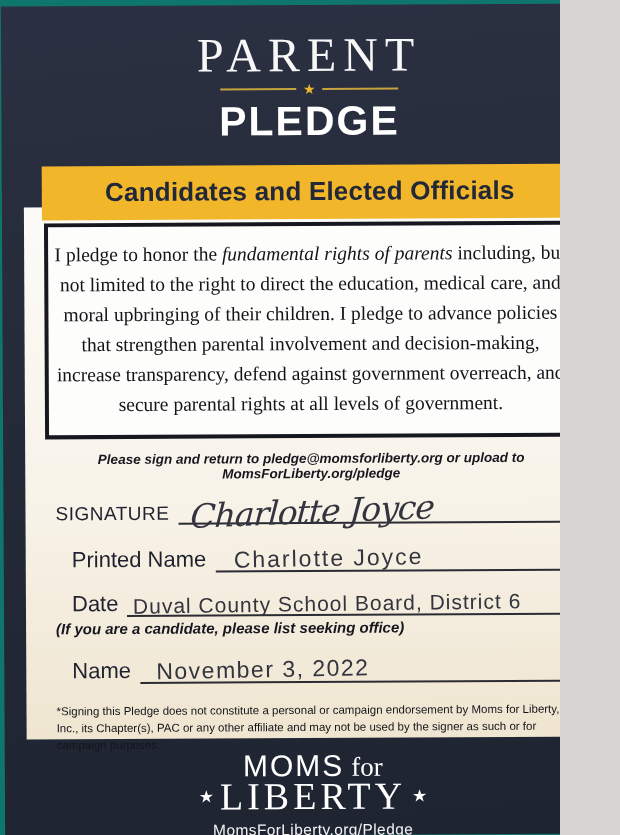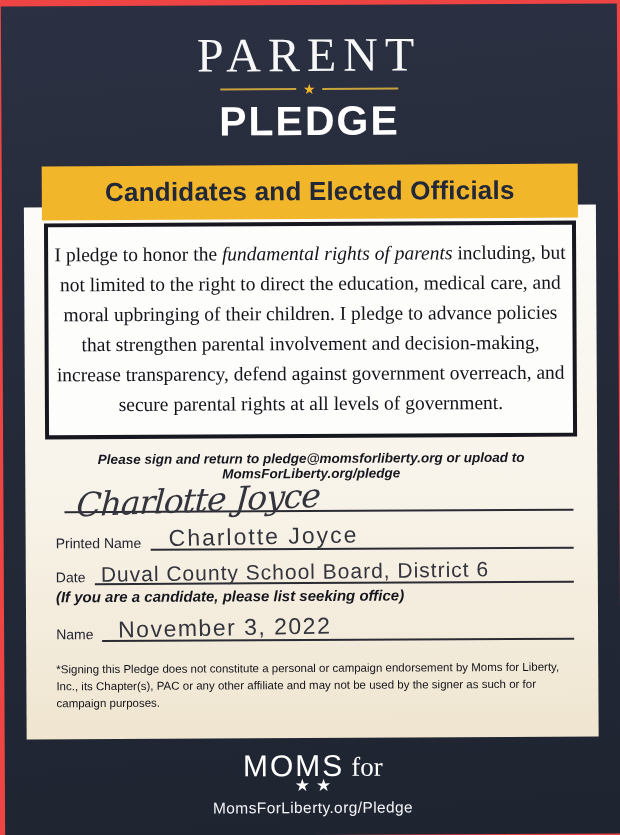--- a/index.html
+++ b/index.html
@@ -1,19 +1,19 @@
 <!DOCTYPE html>
 <html><head>
 <meta charset="utf-8">
 <style>
   html,body{margin:0;padding:0;}
   body{background:#d8d6d2;}
   .photo{
-    width:620px;height:835px;position:relative;overflow:hidden;
-    background:#ef4444;font-family:"Liberation Sans",sans-serif;
+    width:560px;height:835px;position:relative;overflow:hidden;
+    background:#0f766e;font-family:"Liberation Sans",sans-serif;
   }
   .flyer{
     position:absolute;left:3px;top:5px;width:616px;height:830px;
     background:linear-gradient(175deg,#2b3042 0%,#242938 55%,#1f2431 100%);
     transform:rotate(-0.3deg);transform-origin:50% 50%;
   }
   
   .hdr{padding-top:24px;text-align:center;}
   .parent{font-family:"Liberation Serif",serif;font-size:48px;line-height:1.08;
           color:#f7f7f8;letter-spacing:7px;}
@@ -34,21 +34,21 @@
           background:#fdfdfb;padding:13px 6px 15px;text-align:center;
           font-family:"Liberation Serif",serif;font-size:19.5px;line-height:30px;color:#13131a;}
   .pledge-box .ital{font-style:italic;}
   .instr{margin-top:13px;text-align:center;font-style:italic;font-weight:bold;
           font-size:13.5px;color:#16161e;}
   
   .fields{padding:0 6px 0 12px;color:#1f212e;}
   .frow{display:flex;align-items:flex-end;}
   .flabel{white-space:nowrap;}
   .lab-caps{font-size:19px;letter-spacing:.5px;}
-  .lab-mixed{font-size:14px;}
+  .lab-mixed{font-size:22px;margin-left:16px;}
   .wline{flex:1;border-bottom:2px solid #2b2b34;margin-left:9px;position:relative;height:8px;}
   .hand{position:absolute;white-space:nowrap;color:#33343d;}
   .hand-sig{font-family:"DejaVu Serif",serif;font-style:italic;font-size:33px;
           left:12px;bottom:-9px;transform:rotate(-2deg) skewX(-6deg);letter-spacing:-1px;}
   .hand-print{font-size:23px;left:18px;bottom:-2px;transform:rotate(-0.8deg);letter-spacing:2px;}
   .hand-title{font-size:21px;left:6px;bottom:-2px;transform:rotate(-0.5deg);letter-spacing:1px;}
   .hand-date{font-size:23px;left:16px;bottom:-2px;transform:rotate(-0.8deg);letter-spacing:1.5px;}
   .row-sig{margin-top:21px;}
   .row-print{margin-top:22px;}
   .row-title{margin-top:18px;}
@@ -89,20 +89,21 @@
 
       <div class="pledge-box">
         <span>I pledge to honor the </span><span class="ital">fundamental rights of parents</span><span> including, but not limited to the right to direct the education, medical care, and moral upbringing of their children.  I pledge to advance policies that strengthen parental involvement and decision-making, increase transparency, defend against government overreach, and secure parental rights at all levels of government.</span>
       </div>
 
       <div class="instr">Please sign and return to pledge@momsforliberty.org or upload to MomsForLiberty.org/pledge</div>
 
       <div class="fields">
 
         <div class="frow row-sig">
+          <span class="flabel lab-caps">SIGNATURE</span>
           <span class="wline">
             <span class="hand hand-sig">Charlotte Joyce</span>
           </span>
         </div>
 
         <div class="frow row-print">
           <span class="flabel lab-mixed">Printed Name</span>
           <span class="wline">
             <span class="hand hand-print">Charlotte Joyce</span>
           </span>
@@ -126,19 +127,20 @@
         <div class="disclaimer">*Signing this Pledge does not constitute a personal or campaign endorsement by Moms for Liberty, Inc., its Chapter(s), PAC or any other affiliate and may not be used by the signer as such or for campaign purposes.</div>
       </div>
     </div>
 
     <div class="footer">
       <div class="brand1">
         <span class="moms">MOMS</span><span class="for">for</span>
       </div>
       <div class="brand2">
         <span class="bstar">★</span>
+        <span class="liberty">LIBERTY</span>
         <span class="bstar">★</span>
       </div>
       <div class="brand-url">MomsForLiberty.org/Pledge</div>
     </div>
 
   </div>
 </div>
 
 </body></html>

